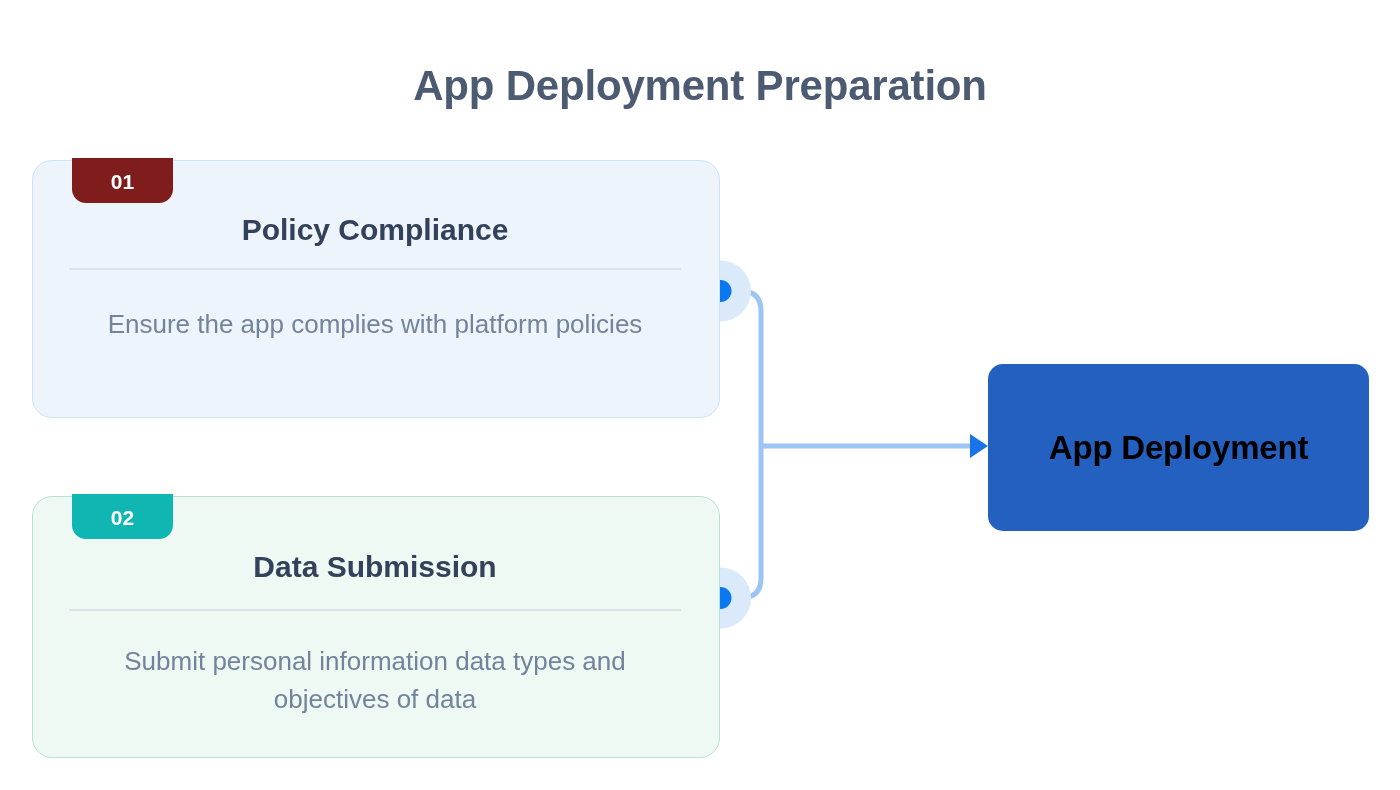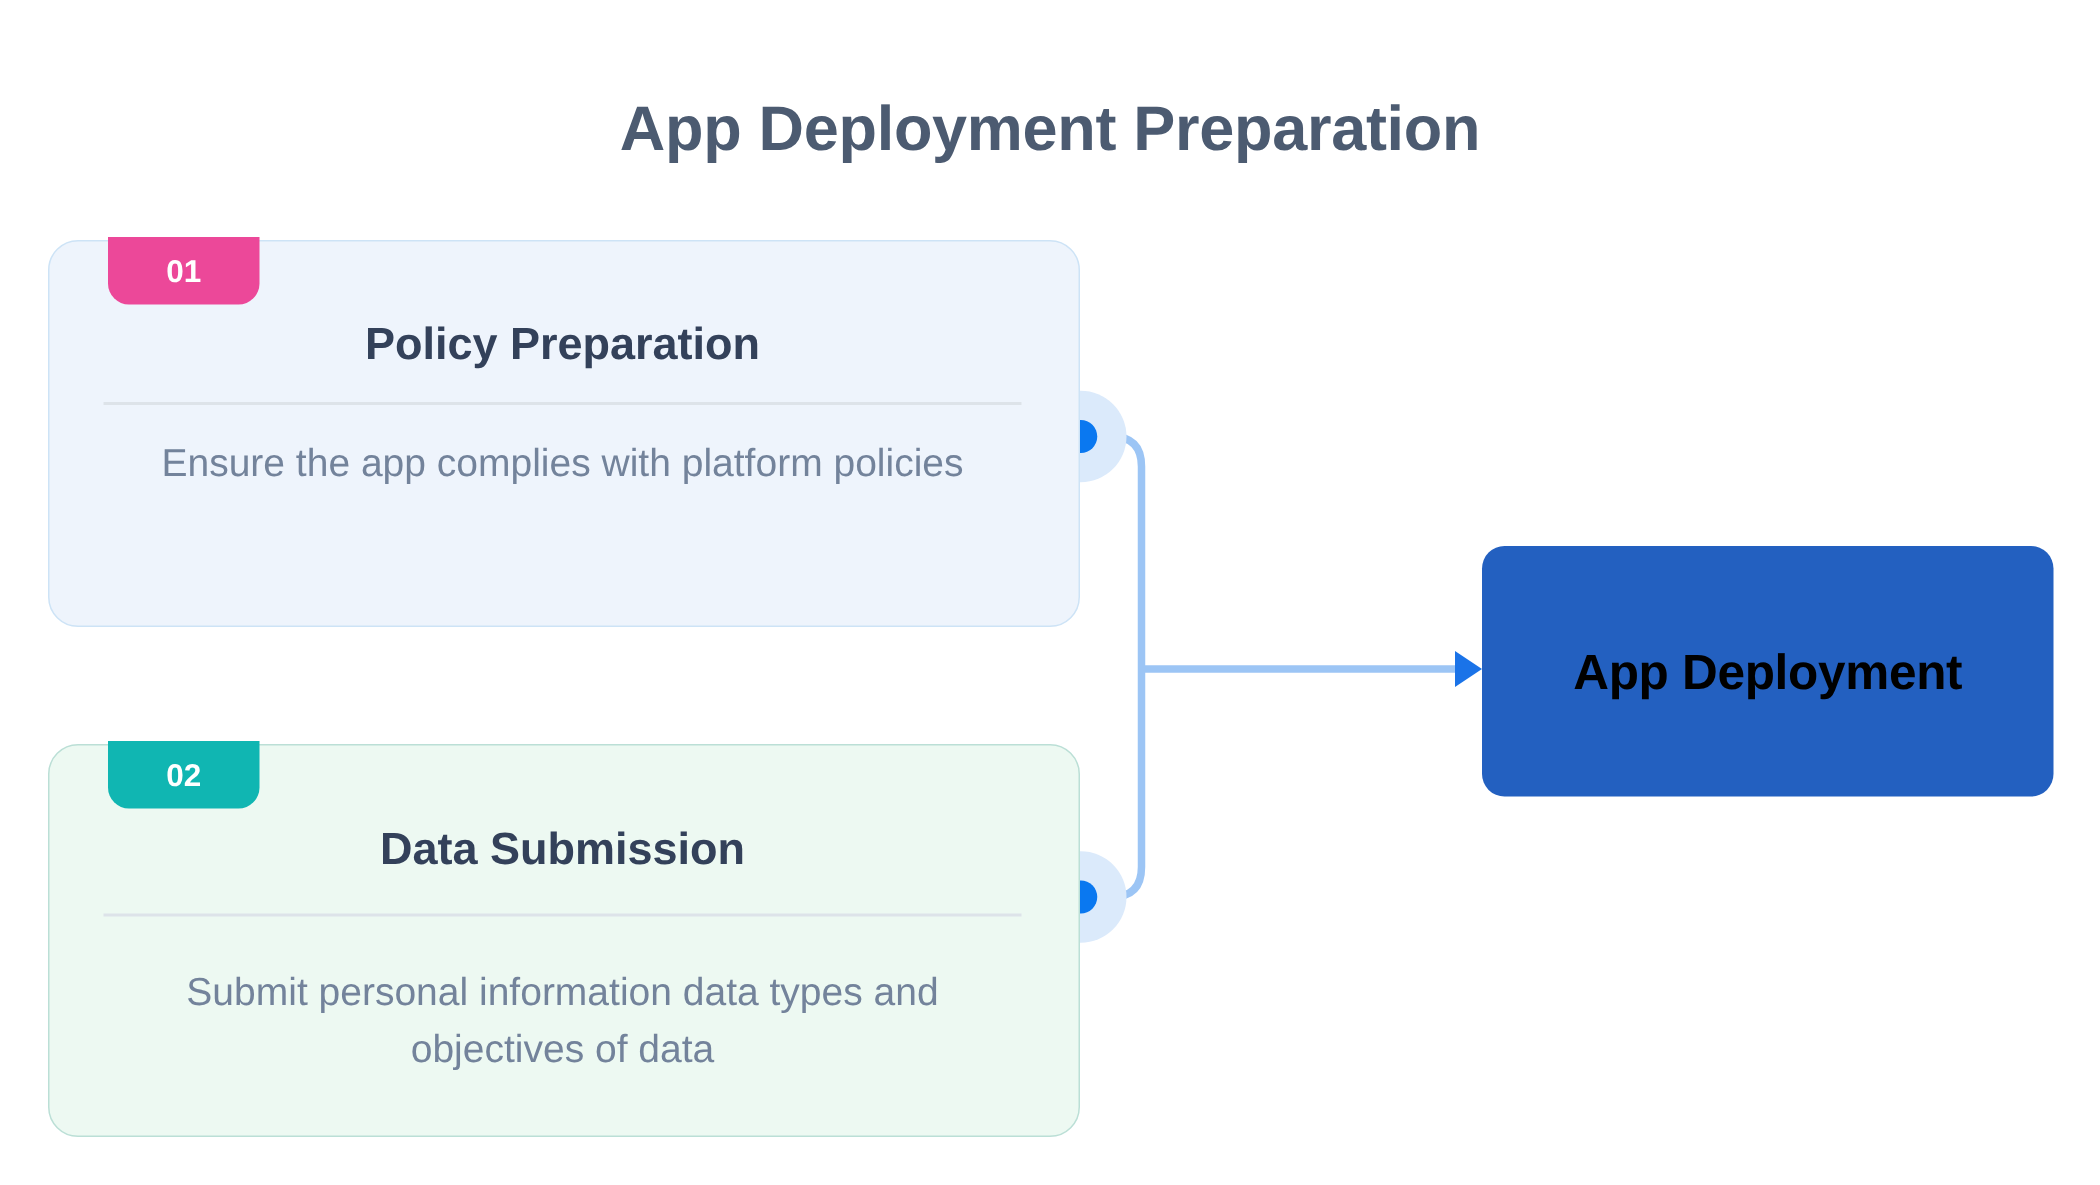--- a/index.html
+++ b/index.html
@@ -74,21 +74,21 @@
     border-bottom-right-radius: 14px;
     color: #ffffff;
     font-size: 21px;
     font-weight: bold;
     display: flex;
     align-items: center;
     justify-content: center;
     box-sizing: border-box;
     padding-top: 2px;
   }
-  #step-badge-1 { background: #ec4899; }
+  #step-badge-1 { background: #7f1d1d; }
   #step-badge-2 { background: #10b6b2; }
 
   .step-heading {
     position: absolute;
     left: 36px;
     width: 612px;
     text-align: center;
     font-size: 30px;
     font-weight: bold;
     color: #33415a;
@@ -108,21 +108,21 @@
 
   .step-desc {
     position: absolute;
     left: 36px;
     width: 612px;
     text-align: center;
     font-size: 26px;
     line-height: 38px;
     color: #73839b;
   }
-  #step-desc-1 { top: 128px; }
+  #step-desc-1 { top: 144px; }
   #step-desc-2 { top: 145px; }
 
   
   #target-box {
     position: absolute;
     left: 988px;
     top: 364px;
     width: 381px;
     height: 167px;
     background: #2360c0;
@@ -156,21 +156,21 @@
 
     <circle cx="720.5" cy="291" r="30.5" fill="#dbeafb"></circle>
     <circle cx="720.5" cy="291" r="11" fill="#0a78f0"></circle>
 
     <circle cx="720.5" cy="598" r="30.5" fill="#dbeafb"></circle>
     <circle cx="720.5" cy="598" r="11" fill="#0a78f0"></circle>
   </svg>
 
   <div class="step-card" id="step-card-1">
     <div class="step-badge" id="step-badge-1">01</div>
-    <div class="step-heading" id="step-heading-1">Policy Preparation</div>
+    <div class="step-heading" id="step-heading-1">Policy Compliance</div>
     <div class="step-divider" id="step-divider-1"></div>
     <div class="step-desc" id="step-desc-1">Ensure the app complies with platform policies</div>
   </div>
 
   <div class="step-card" id="step-card-2">
     <div class="step-badge" id="step-badge-2">02</div>
     <div class="step-heading" id="step-heading-2">Data Submission</div>
     <div class="step-divider" id="step-divider-2"></div>
     <div class="step-desc" id="step-desc-2">Submit personal information data types and objectives of data</div>
   </div>

